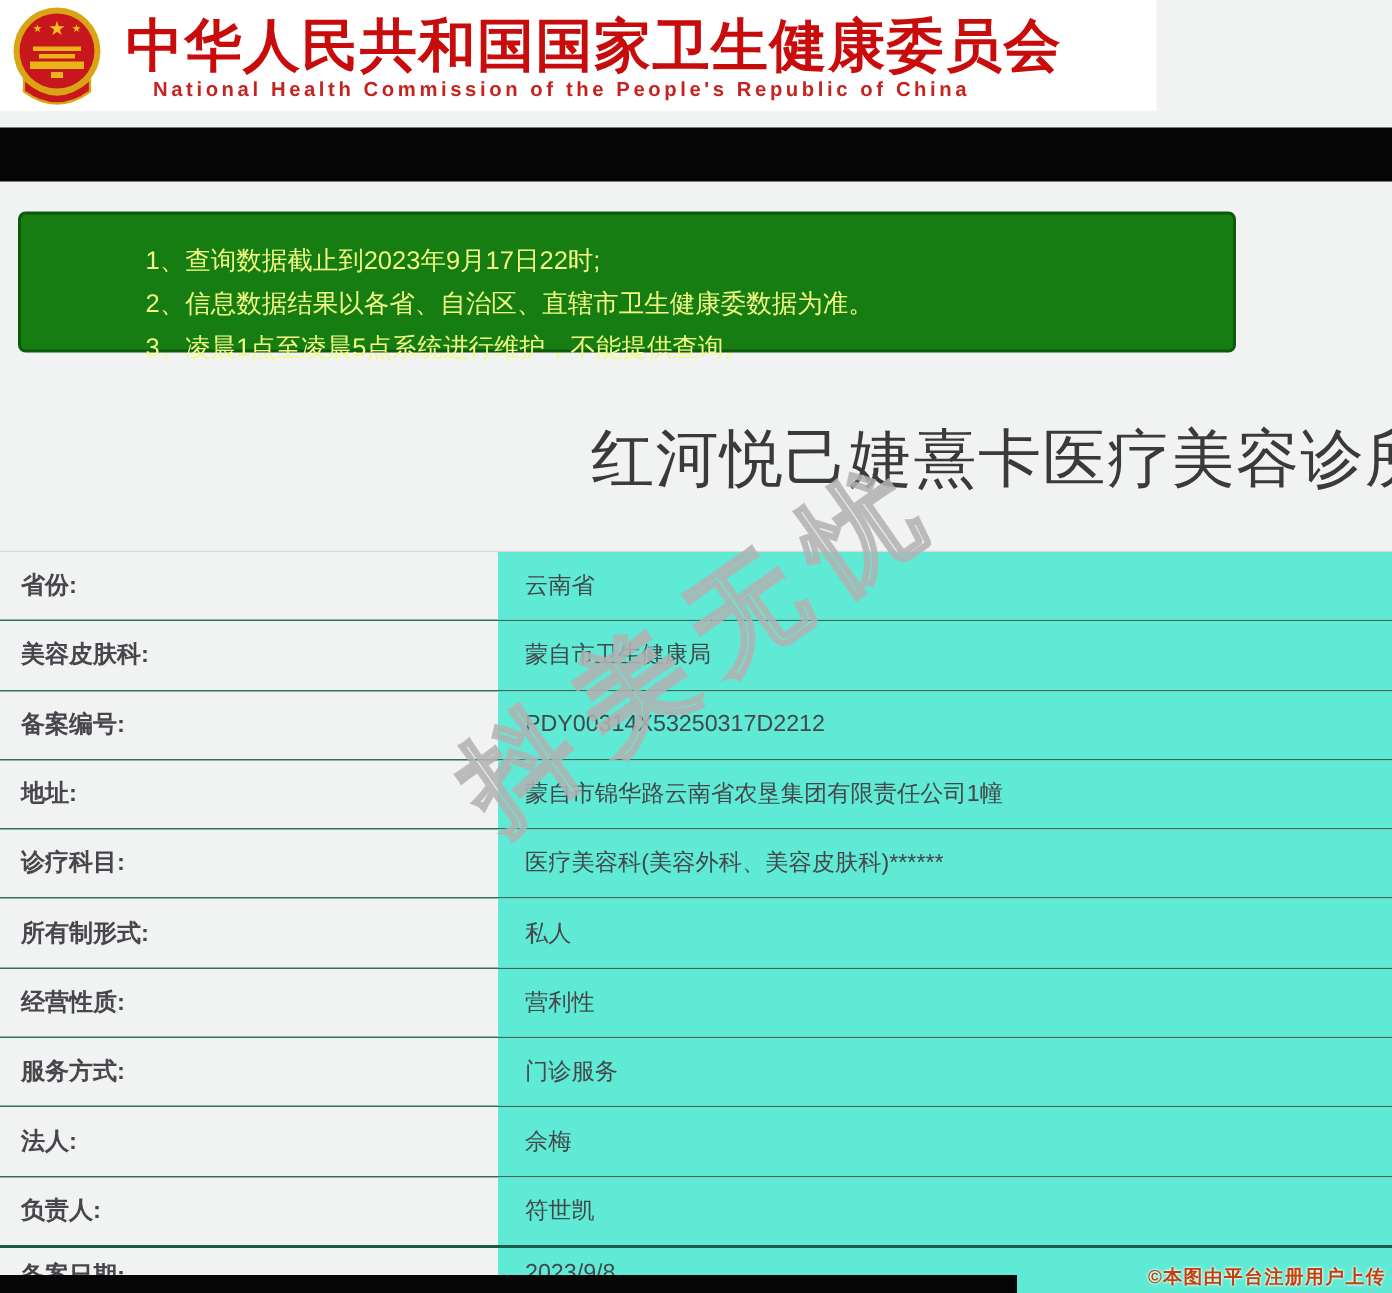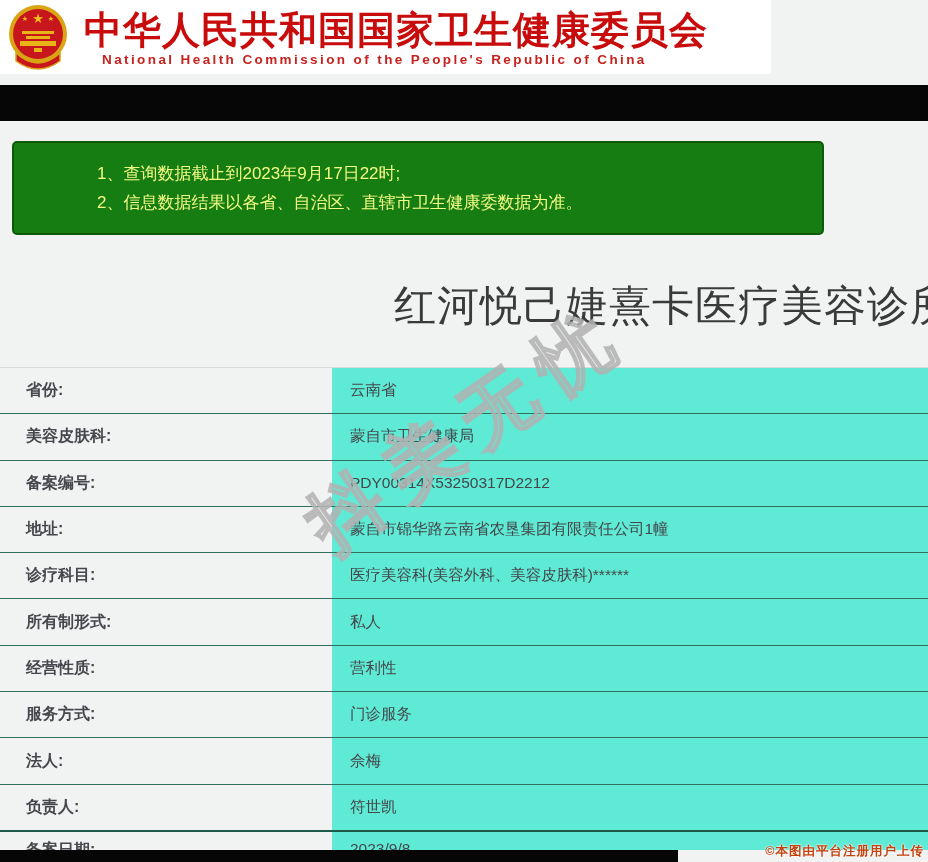--- a/index.html
+++ b/index.html
@@ -69,26 +69,26 @@
   .info-table {
     position:absolute; left:0; top:367px; width:928px; height:495px;
     overflow:hidden; z-index:1;
   }
   .row {
     display:flex; height:46.3px; box-sizing:border-box;
     border-top:1px solid #31705f; align-items:center;
   }
   .row:first-child { border-top:1px solid #d9dad9; }
   .row:last-child {
-    border-top:2px solid #1d5a49; height:20px;
+    border-top:2px solid #1d5a49; height:33px;
     align-items:flex-start; padding-top:0;
   }
   .row:last-child .cell-label, .row:last-child .cell-value { padding-top:8px; }
   .cell-label {
-    width:332px; padding-left:26px; font-weight:bold; font-size:16px;
+    width:332px; padding-left:14px; font-weight:bold; font-size:16px;
     color:#46464c; white-space:nowrap;
   }
   .cell-value {
     flex:1; align-self:stretch; display:flex; align-items:center;
     background:#5eead4; padding-left:18px; font-size:15.5px;
     color:#46464c; white-space:nowrap;
   }
   .row:last-child .cell-value { display:block; }
 
   
@@ -117,20 +117,21 @@
   <div class="site-title-zh">中华人民共和国国家卫生健康委员会</div>
   <div class="site-title-en">National Health Commission of the People's Republic of China</div>
 </div>
 
 <div class="bar-top"></div>
 <div class="bar-bottom"></div>
 
 <div class="notice">
   <div class="notice-line">1、查询数据截止到2023年9月17日22时;</div>
   <div class="notice-line">2、信息数据结果以各省、自治区、直辖市卫生健康委数据为准。</div>
+  <div class="notice-line">3、凌晨1点至凌晨5点系统进行维护，不能提供查询。</div>
 </div>
 
 <div class="record-title">红河悦己婕熹卡医疗美容诊所</div>
 
 <div class="watermark">抖美无忧</div>
 
 <div class="info-table">
   <div class="row">
     <div class="cell-label">省份:</div>
     <div class="cell-value">云南省</div>

